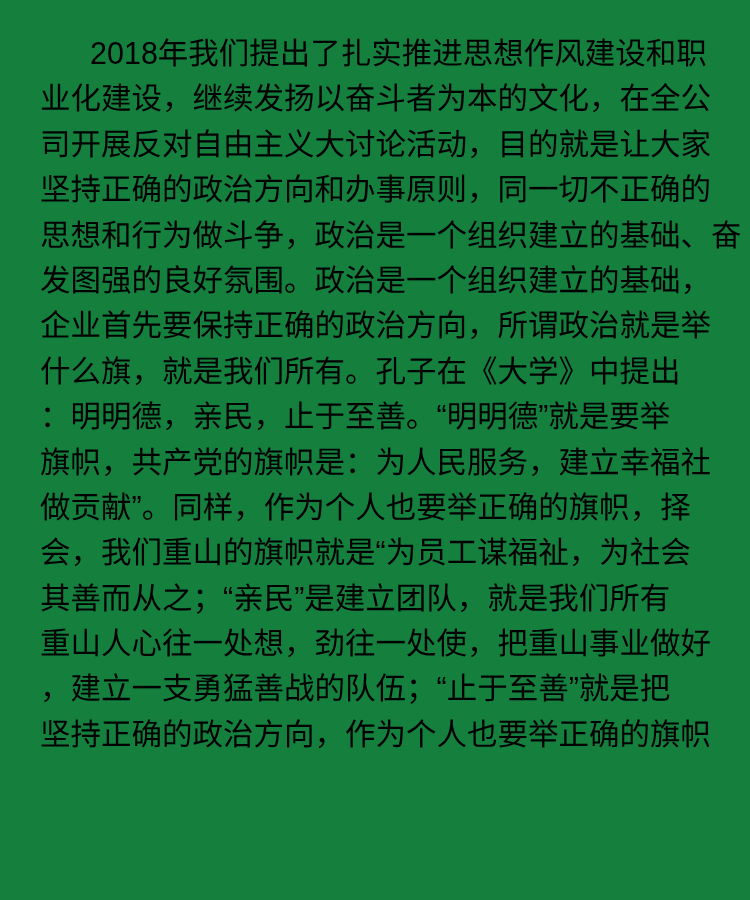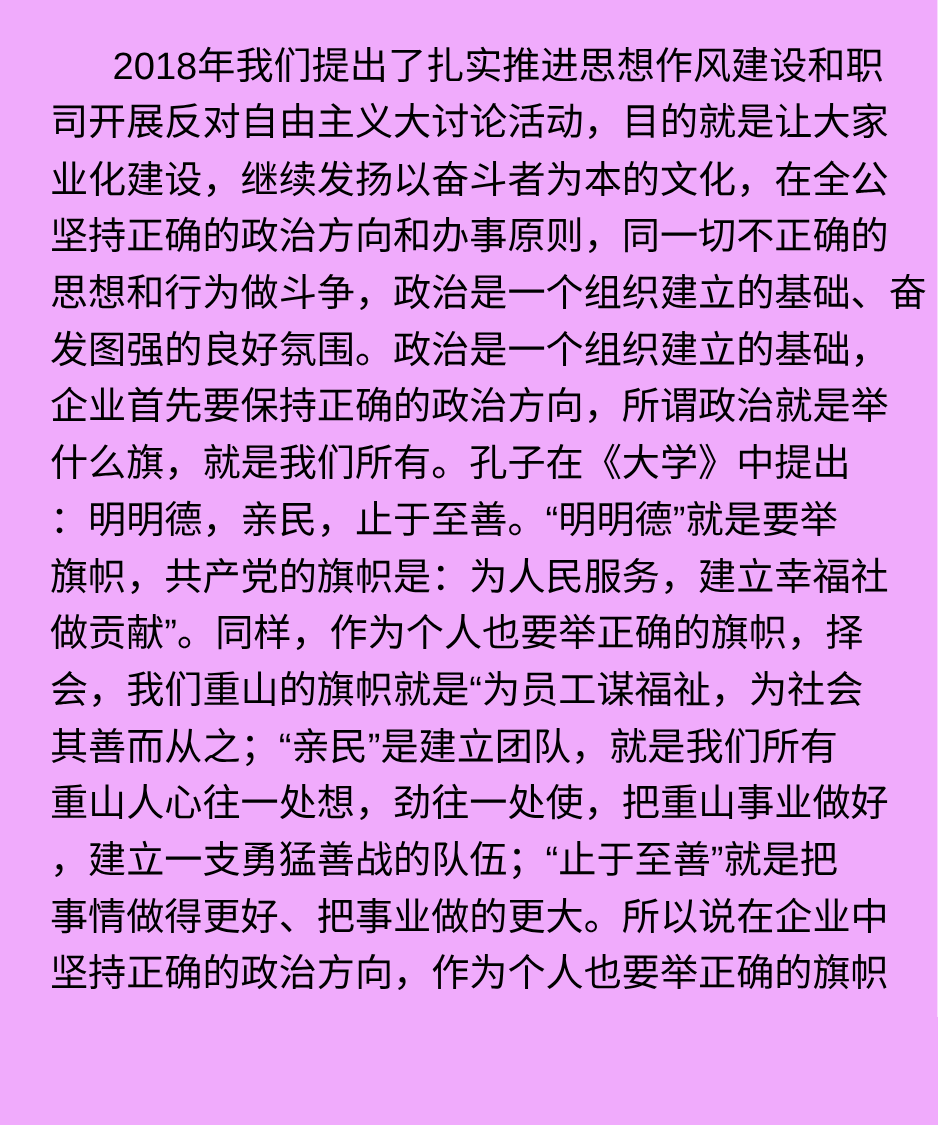--- a/index.html
+++ b/index.html
@@ -4,21 +4,21 @@
 <style>
   html, body {
     margin: 0;
     padding: 0;
     background: #ffffff;
   }
   .page {
     position: relative;
     width: 750px;
     height: 900px;
-    background: #f0abfc;
+    background: #15803d;
     overflow: hidden;
     font-family: "Liberation Sans", sans-serif;
   }
   .text-block {
     position: absolute;
     top: 31px;
     left: 40px;
     width: 676px;
     color: #000000;
     font-size: 30.5px;
@@ -34,30 +34,29 @@
   .text-line.first-line {
     text-indent: 50px;
   }
 </style>
 </head>
 <body>
 
 <div class="page">
   <div class="text-block">
     <div class="text-line first-line">2018年我们提出了扎实推进思想作风建设和职</div>
+    <div class="text-line">业化建设，继续发扬以奋斗者为本的文化，在全公</div>
     <div class="text-line">司开展反对自由主义大讨论活动，目的就是让大家</div>
-    <div class="text-line">业化建设，继续发扬以奋斗者为本的文化，在全公</div>
     <div class="text-line">坚持正确的政治方向和办事原则，同一切不正确的</div>
     <div class="text-line">思想和行为做斗争，政治是一个组织建立的基础、奋</div>
     <div class="text-line">发图强的良好氛围。政治是一个组织建立的基础，</div>
     <div class="text-line">企业首先要保持正确的政治方向，所谓政治就是举</div>
     <div class="text-line">什么旗，就是我们所有。孔子在《大学》中提出</div>
     <div class="text-line">：明明德，亲民，止于至善。“明明德”就是要举</div>
     <div class="text-line">旗帜，共产党的旗帜是：为人民服务，建立幸福社</div>
     <div class="text-line">做贡献”。同样，作为个人也要举正确的旗帜，择</div>
     <div class="text-line">会，我们重山的旗帜就是“为员工谋福祉，为社会</div>
     <div class="text-line">其善而从之；“亲民”是建立团队，就是我们所有</div>
     <div class="text-line">重山人心往一处想，劲往一处使，把重山事业做好</div>
     <div class="text-line">，建立一支勇猛善战的队伍；“止于至善”就是把</div>
-    <div class="text-line">事情做得更好、把事业做的更大。所以说在企业中</div>
     <div class="text-line">坚持正确的政治方向，作为个人也要举正确的旗帜</div>
   </div>
 </div>
 
 </body></html>

